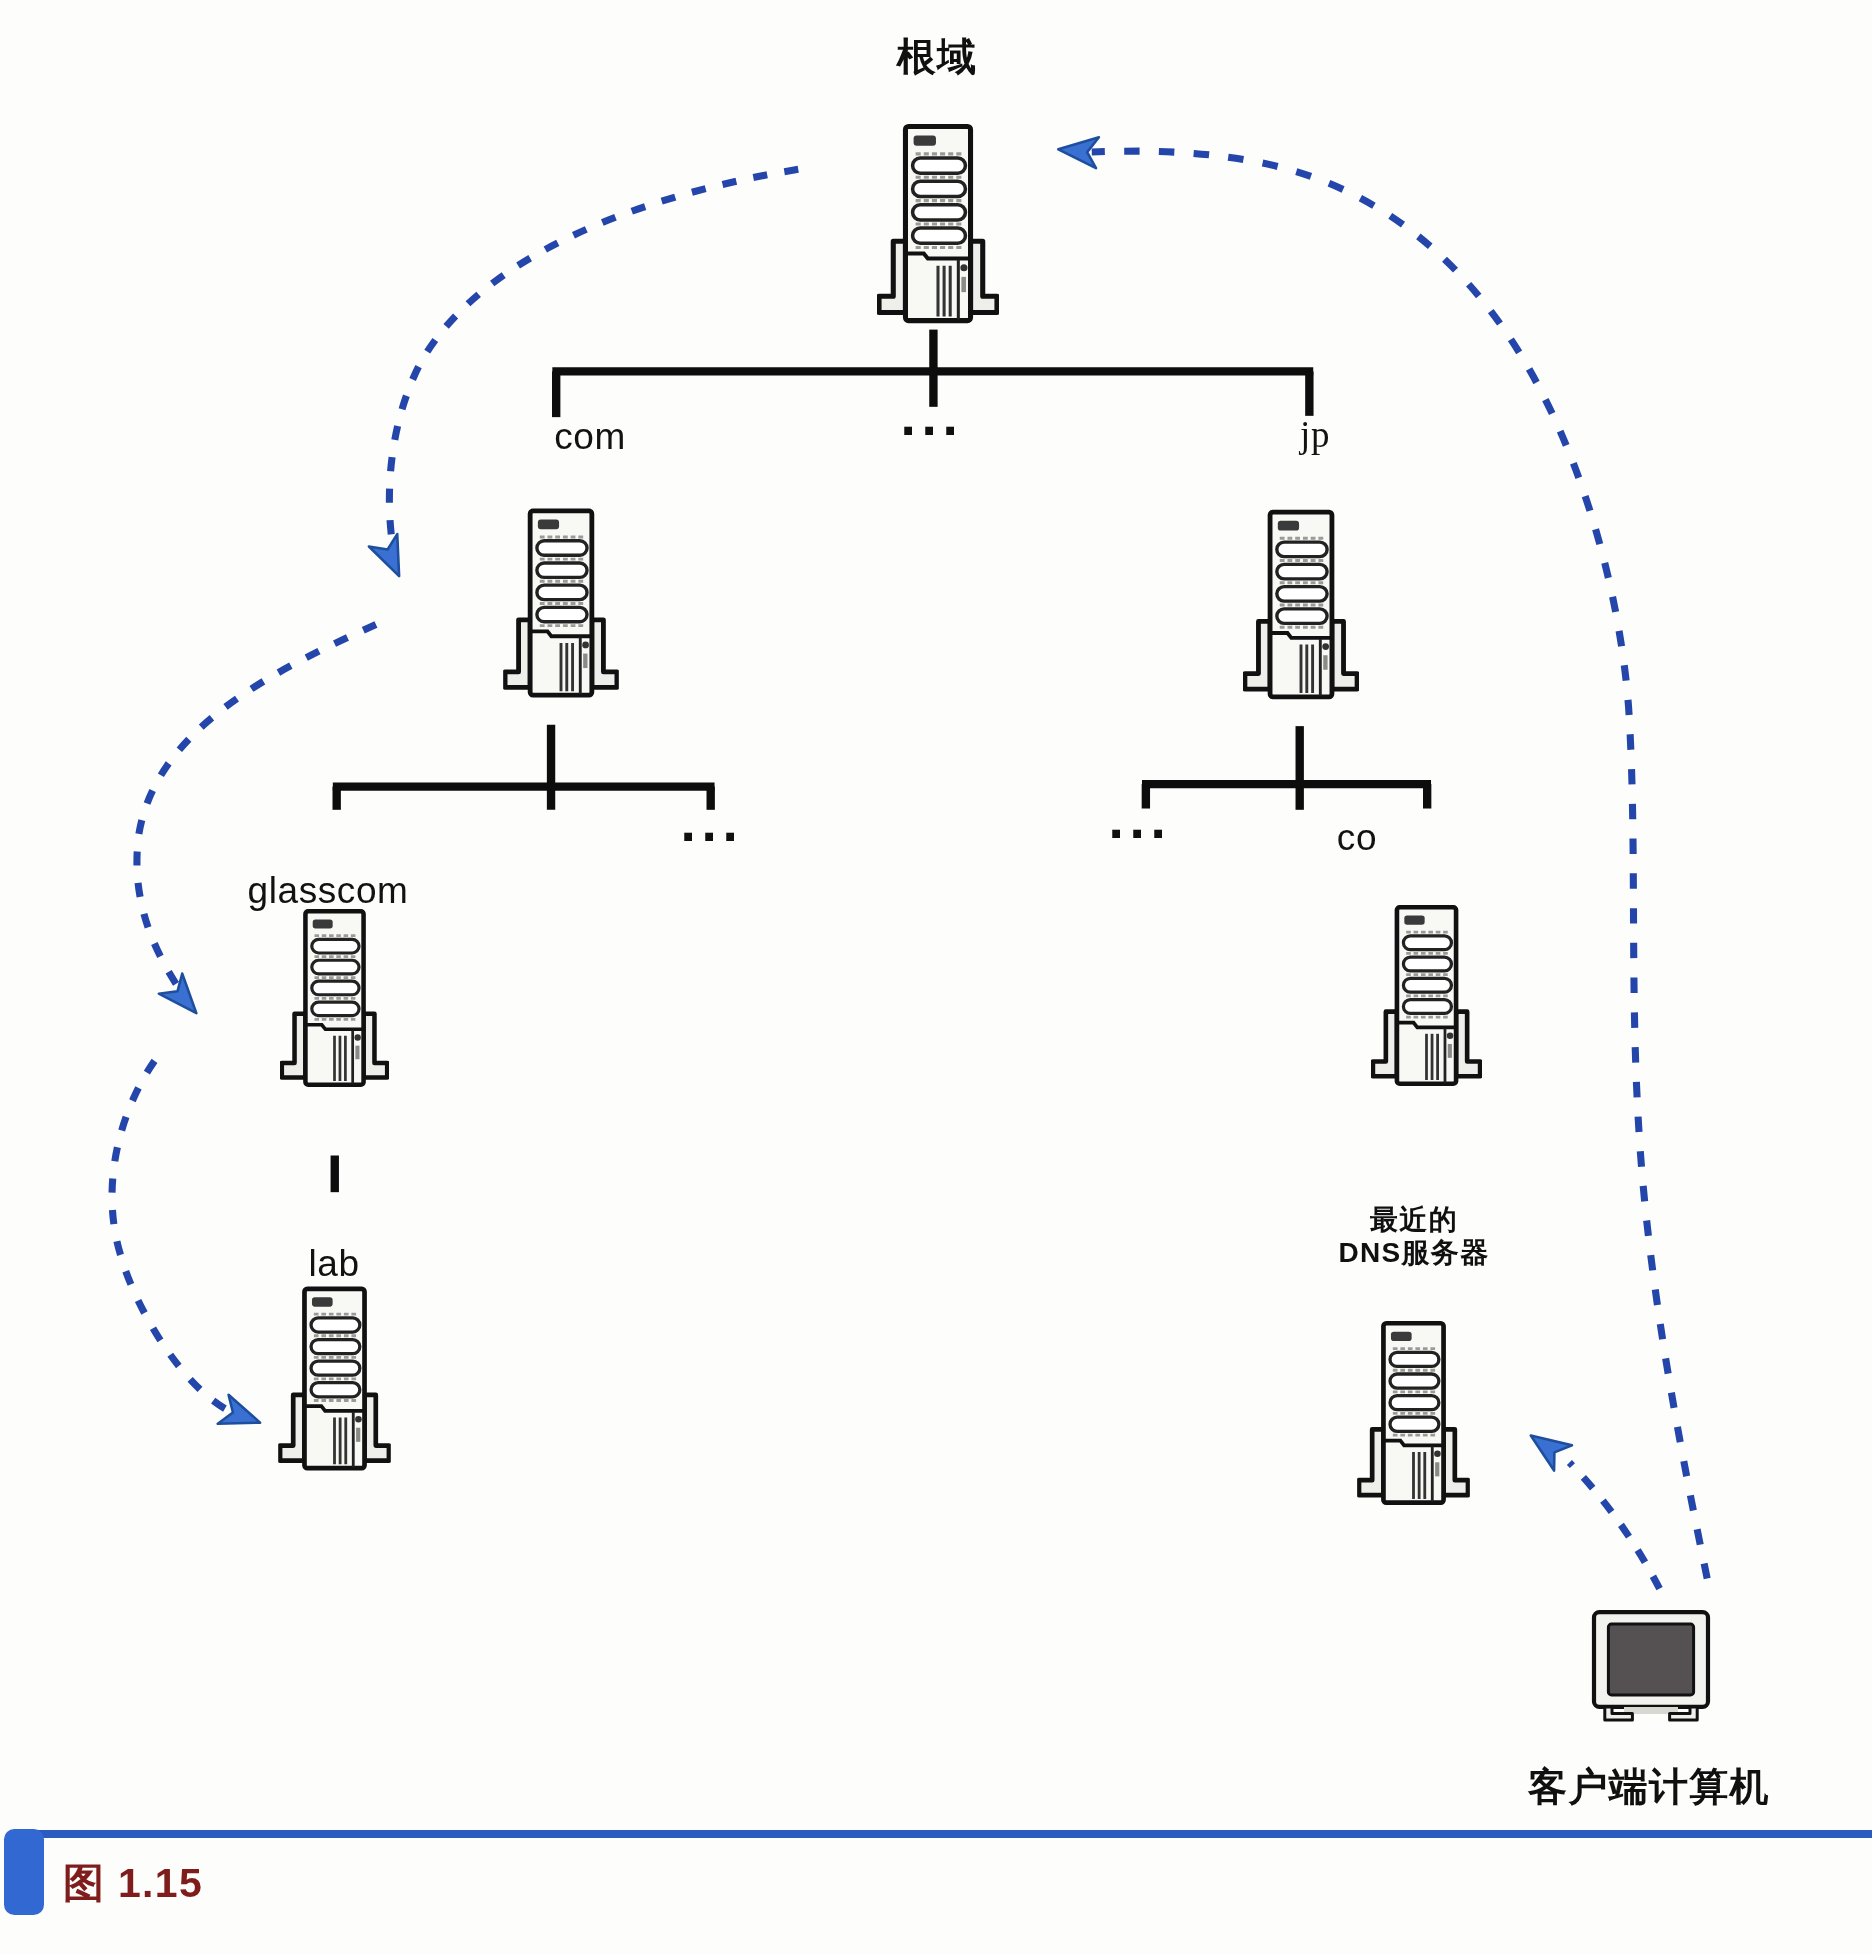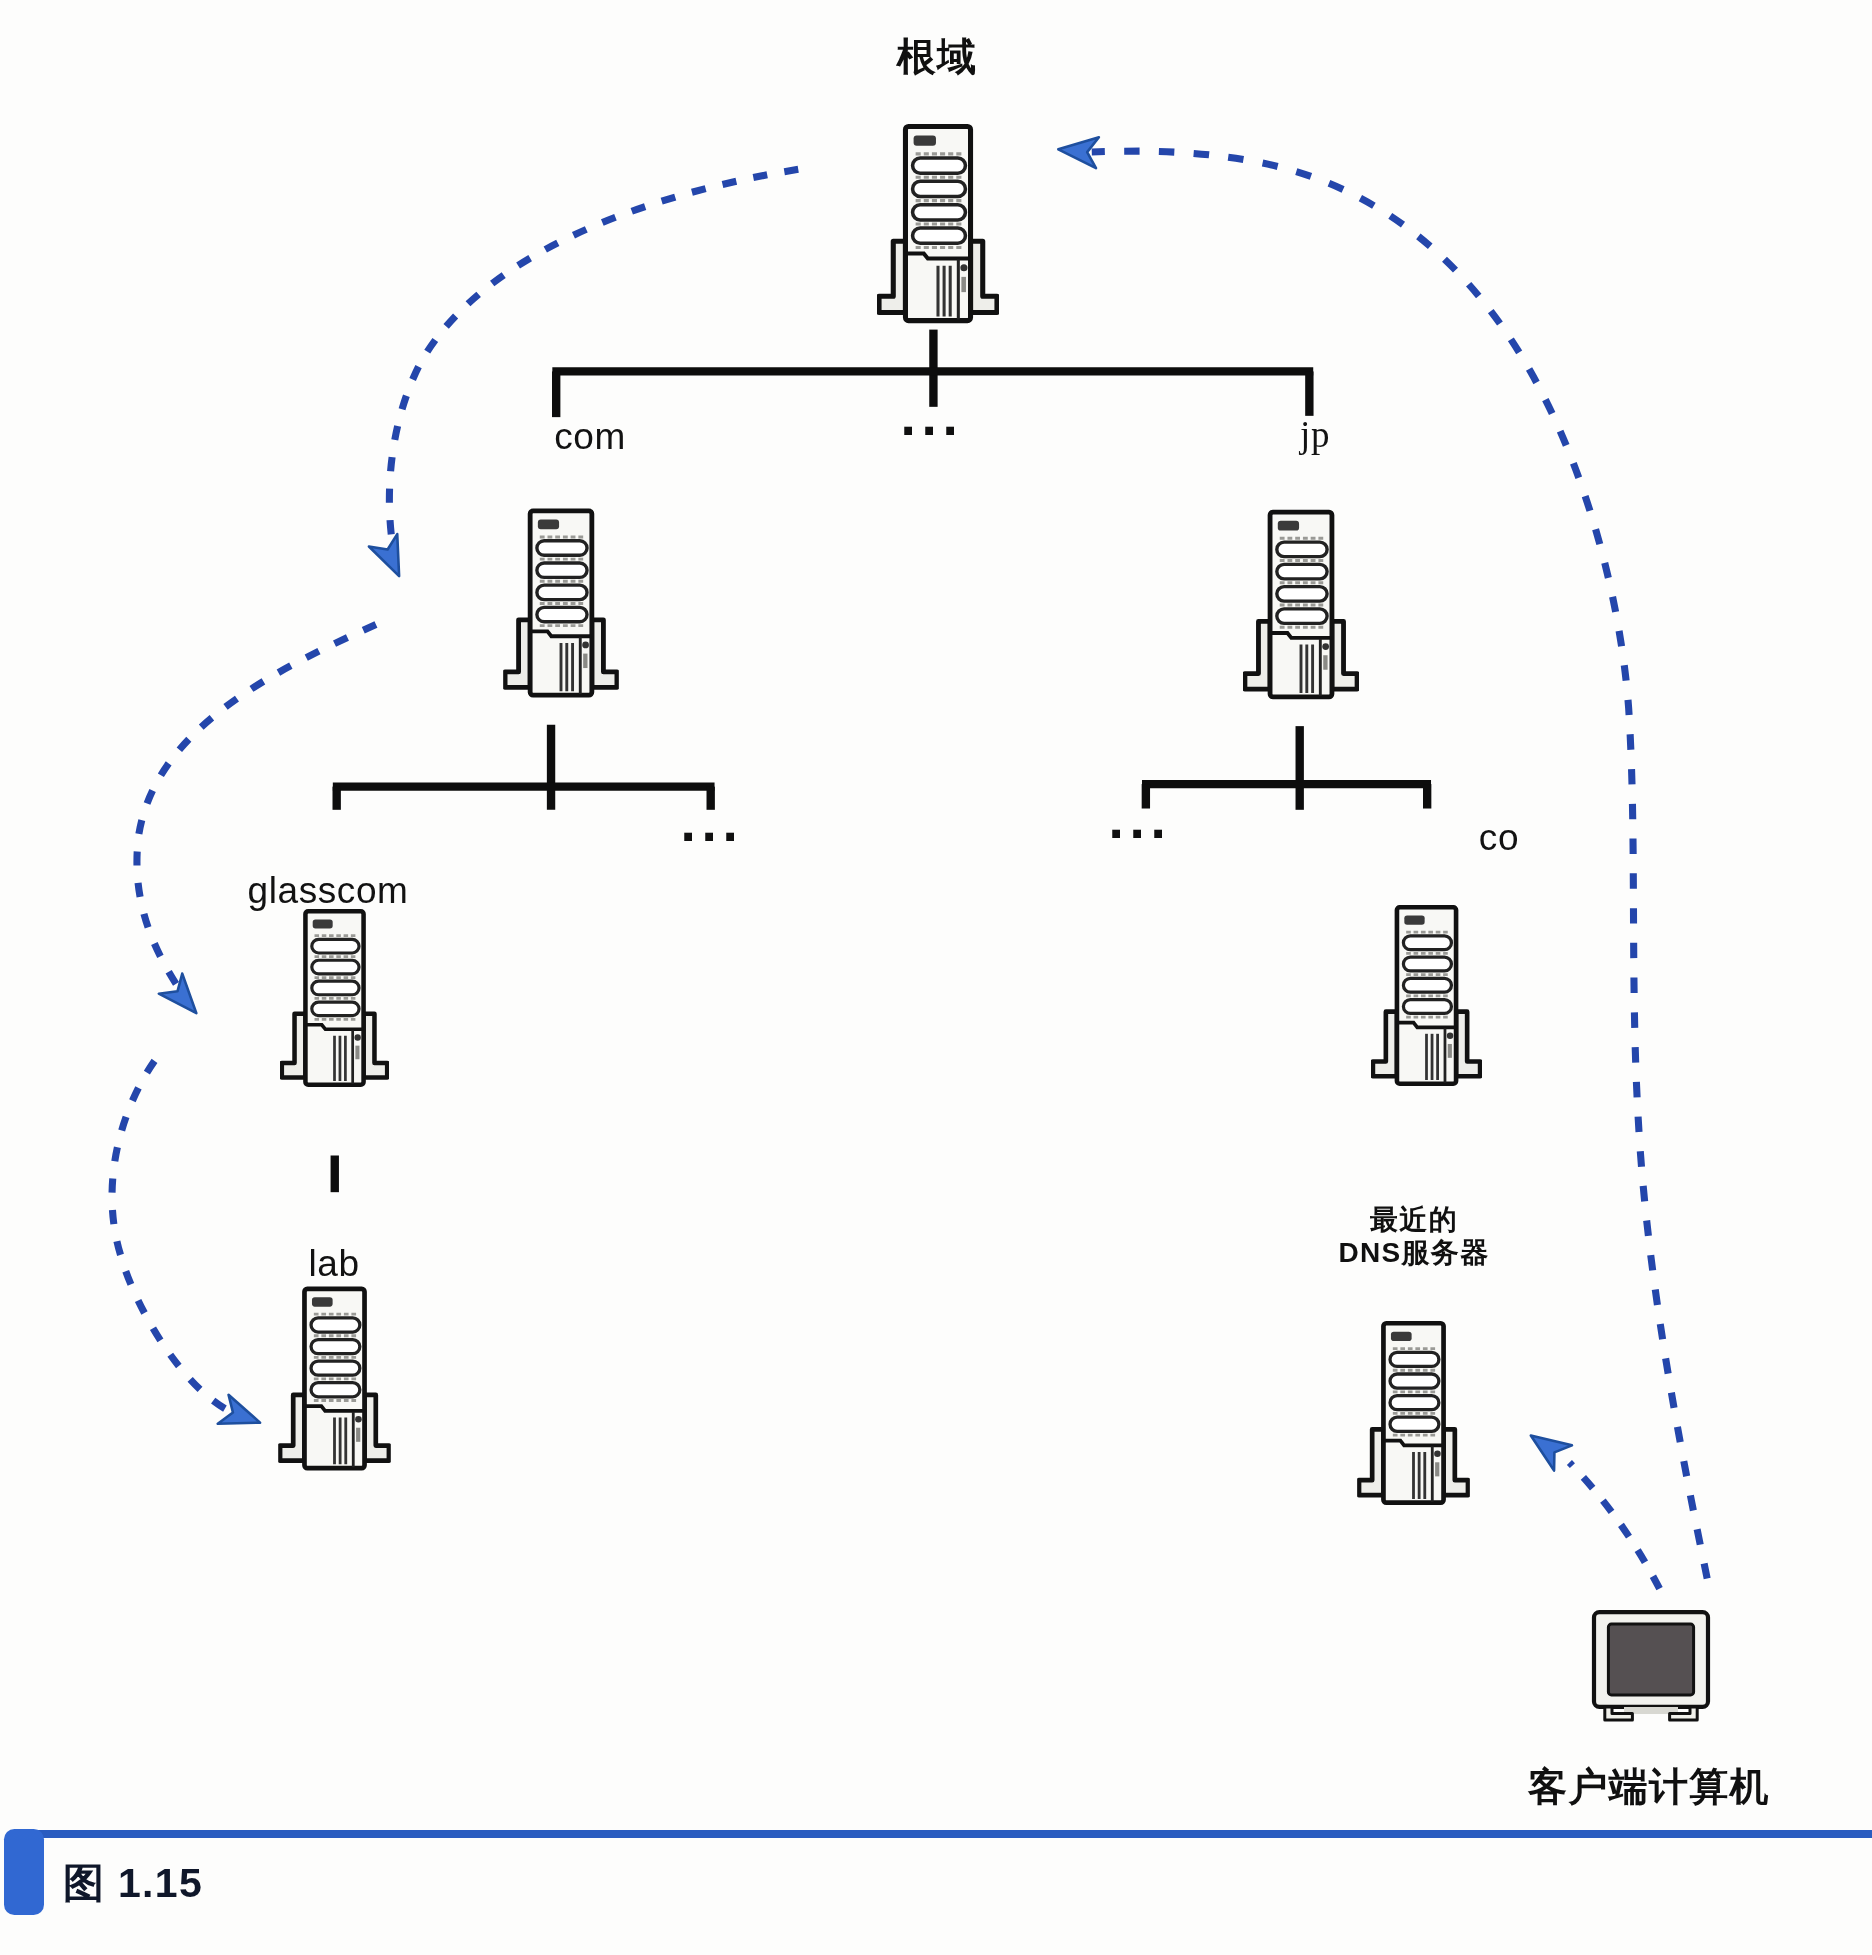--- a/index.html
+++ b/index.html
@@ -14,21 +14,21 @@
         transform:translate(-50%,-74%);}
   .dns-label{position:absolute;transform:translate(-50%,-50%);text-align:center;
              font-size:28px;font-weight:700;line-height:1.18;color:#101010;letter-spacing:1.3px;}
   .icon{position:absolute;}
   
   .caption-line{position:absolute;left:18px;top:1830px;width:1854px;height:8.4px;background:#2a5cc0;}
   .caption-bar{position:absolute;left:3.9px;top:1829px;width:40px;height:86px;background:#3168d2;
                border-radius:10.3px;}
   .caption{position:absolute;left:63px;top:1883px;transform:translateY(-50%);
            display:flex;gap:35px;align-items:center;
-           font-size:41px;font-weight:700;color:#0f172a;letter-spacing:1.3px;}
+           font-size:41px;font-weight:700;color:#7f1d1d;letter-spacing:1.3px;}
 </style>
 </head>
 <body>
 
 <div class="canvas">
 
   <svg class="overlay" viewBox="0 0 2908 3037" xmlns="http://www.w3.org/2000/svg">
     <defs>
       <symbol id="sym-server" viewBox="0 0 120 200">
         <path d="M28 118 H16 V172 H2 V188 H28 Z" fill="#eeeeea" stroke="#111" stroke-width="5" stroke-linejoin="round"></path>
@@ -137,21 +137,21 @@
 
   <span class="abs cjk-label" style="left:937px;top:57px;">根域</span>
 
   <span class="abs node-label" style="left:590px;top:437px;">com</span>
   <span class="abs dots" style="left:932px;top:430px;">...</span>
   <span class="abs node-label" style="left:1315px;top:434px;font-family:Liberation Serif, serif;">jp</span>
 
   <span class="abs node-label" style="left:328px;top:891px;">glasscom</span>
   <span class="abs dots" style="left:712px;top:836px;">...</span>
   <span class="abs dots" style="left:1140px;top:833px;">...</span>
-  <span class="abs node-label" style="left:1499px;top:838px;">co</span>
+  <span class="abs node-label" style="left:1357px;top:838px;">co</span>
 
   <span class="abs node-label" style="left:334px;top:1228px;margin-top:36px;">lab</span>
 
   <div class="dns-label" style="left:1414px;top:1236px;">
     <div>最近的</div>
     <div>DNS服务器</div>
   </div>
 
   <span class="abs cjk-label" style="left:1649px;top:1787px;">客户端计算机</span>
 

